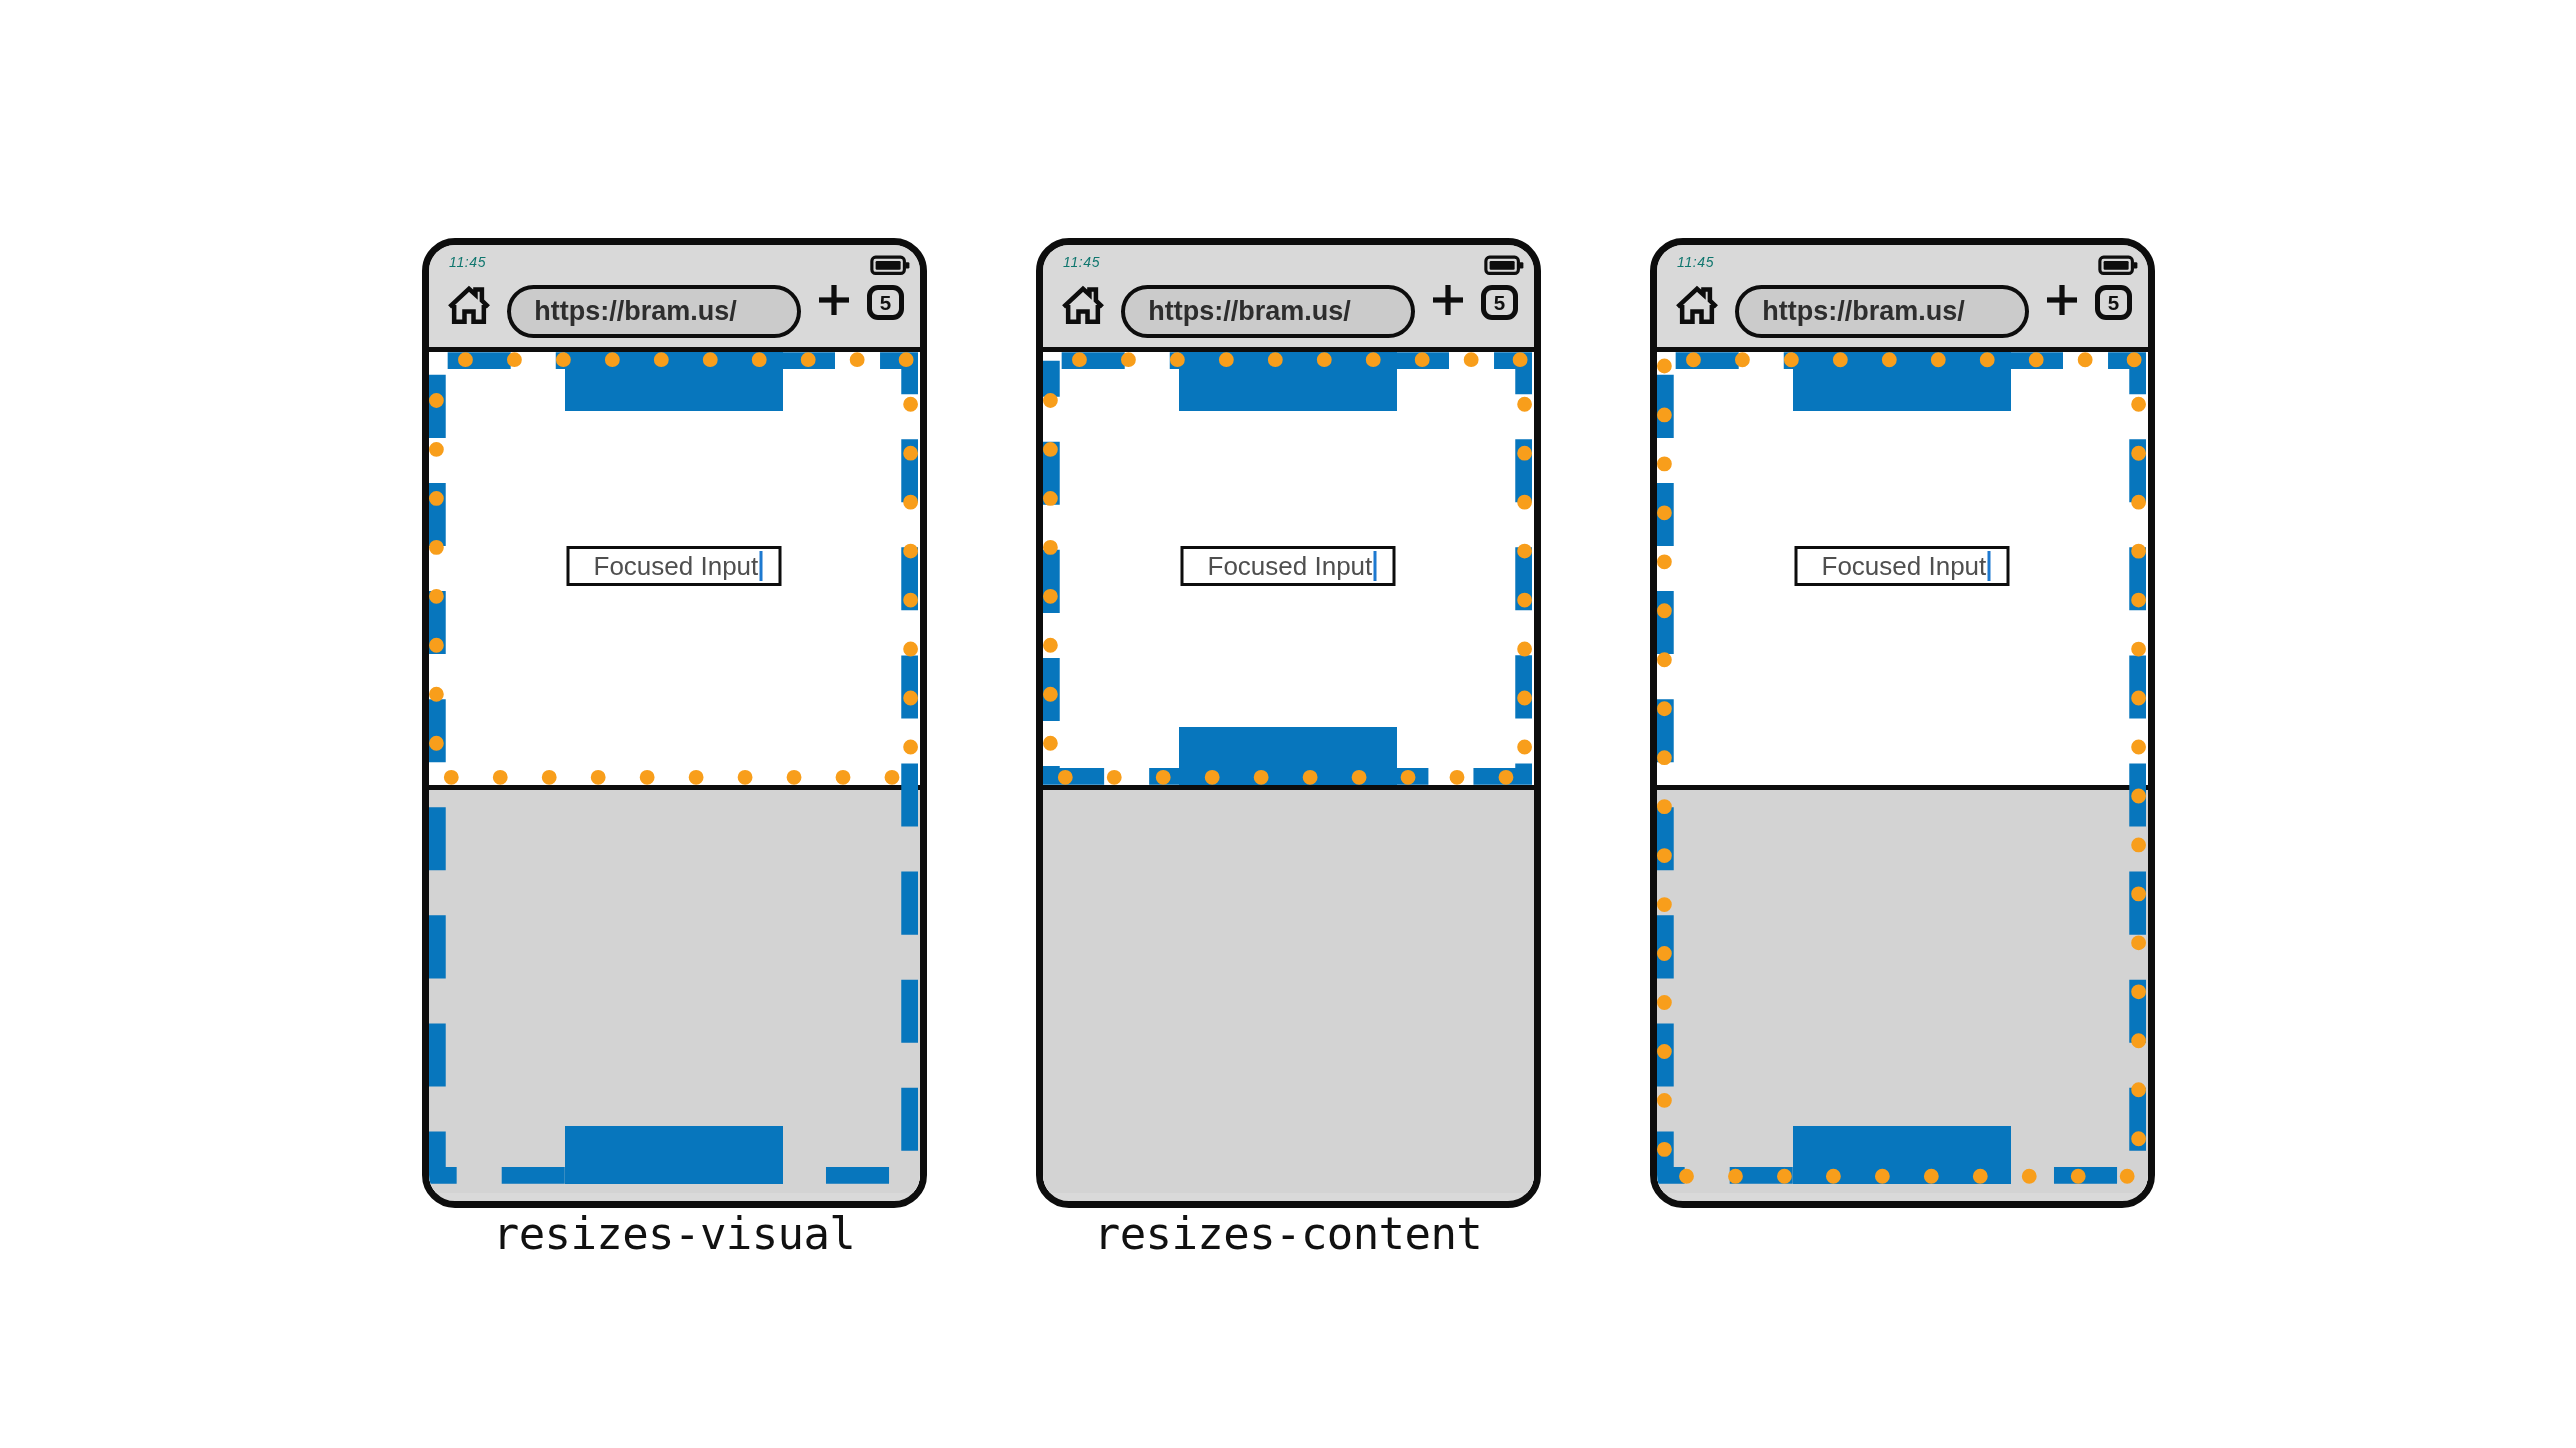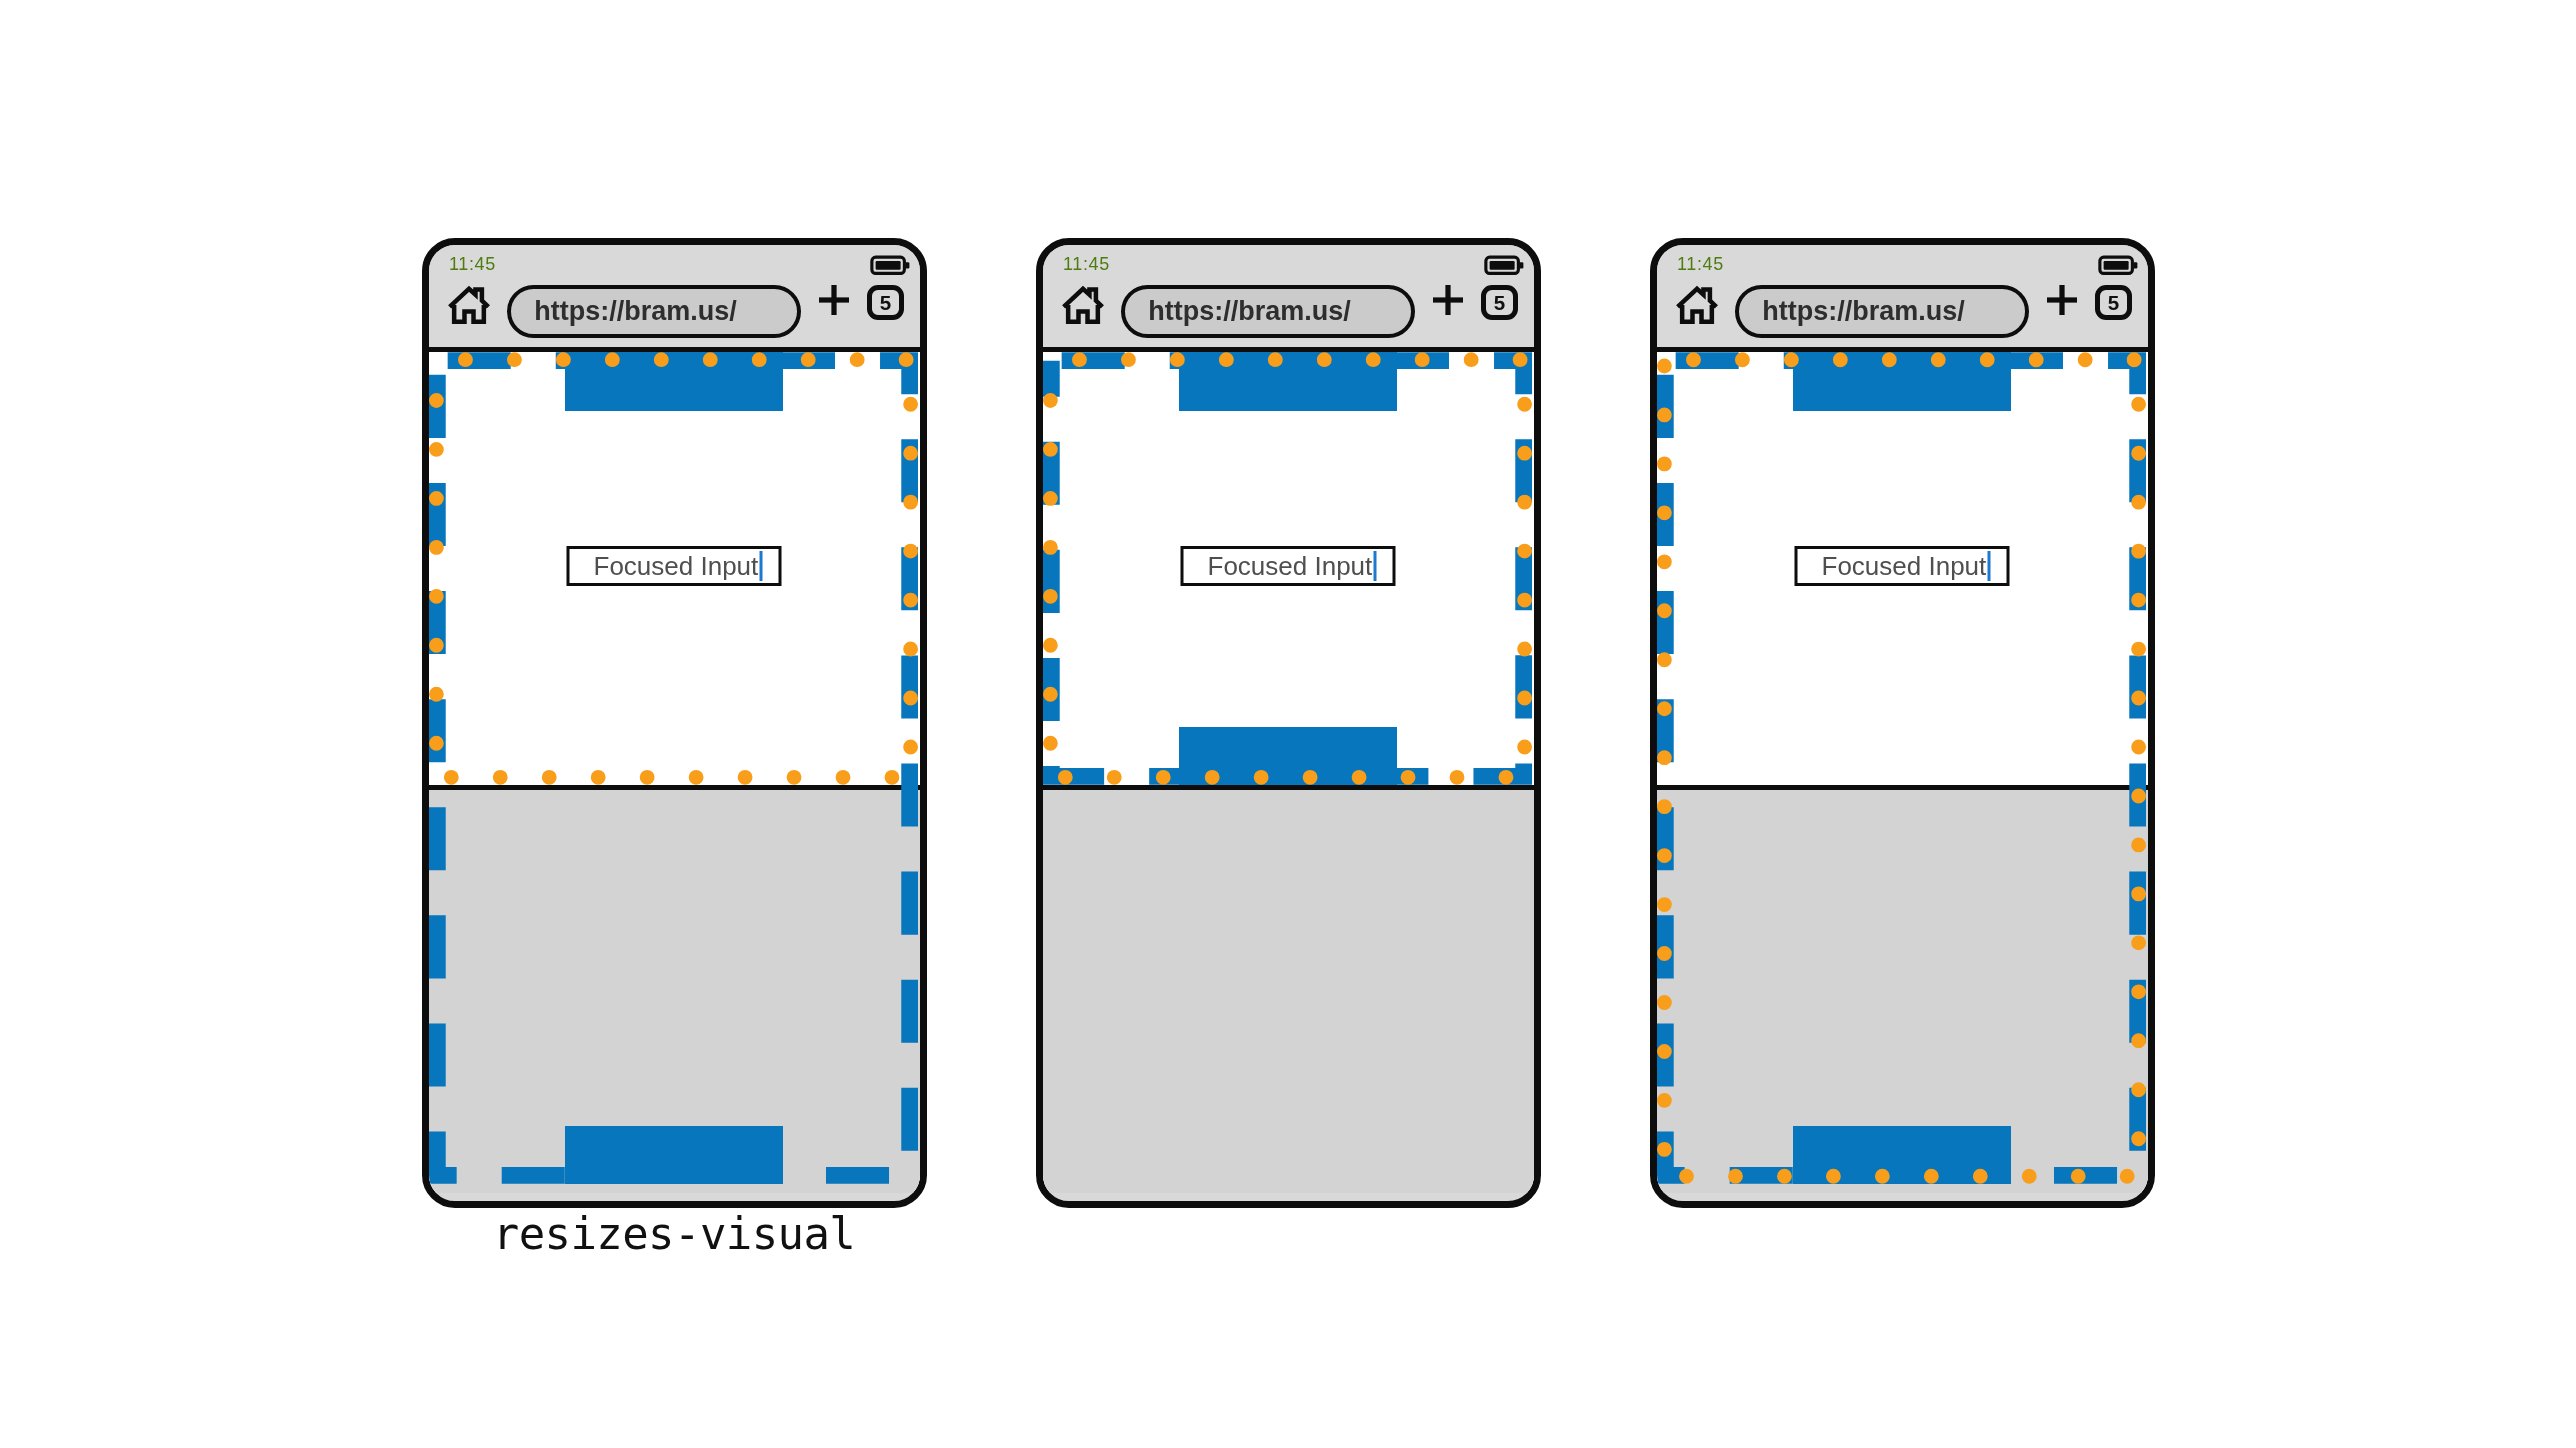--- a/index.html
+++ b/index.html
@@ -34,21 +34,21 @@
 
   
   .phone-top{
     height:107px;background:var(--chrome-gray);
     border-bottom:5.8px solid var(--frame);
   }
   .status-row{
     display:flex;justify-content:space-between;align-items:flex-start;
     padding:9px 9.7px 0 20.6px;height:31px;
   }
-  .time{font-size:18px;color:#4d7c0f;letter-spacing:0.6px;}
+  .time{font-size:14px;color:#0f766e;letter-spacing:0.6px;font-style:italic;}
   .battery{width:40px;height:20.6px;margin-top:1.3px;}
   .toolbar{
     display:flex;align-items:flex-start;height:62px;margin-top:9px;
     padding:0 15.5px 0 18px;
     font-weight:bold;
   }
   .home{width:44px;height:40px;margin-right:16.7px;flex:none;}
   .urlbar{
     flex:1;height:53px;border:4.5px solid var(--frame);border-radius:28px;
     background:var(--pill-gray);display:flex;align-items:center;
@@ -186,20 +186,21 @@
         <div class="bar footer"></div>
         <svg class="visual-vp" width="489" height="433" viewBox="0 0 760 672">
           <rect x="11.5" y="11.5" width="737" height="649" fill="none" stroke-width="23" stroke-dasharray="0.1 76" stroke-dashoffset="31" stroke-linecap="round"></rect>
         </svg>
         <div class="input-wrap">
           <span class="input-text">Focused Input</span>
           <span class="caret"></span>
         </div>
       </div>
     </div>
+    <div class="caption">resizes-content</div>
   </div>
 
   <div class="column">
     <div class="phone p3">
       <div class="phone-top">
         <div class="status-row">
           <span class="time">11:45</span>
           <svg class="battery" viewBox="0 0 64 32">
             <rect x="3" y="3" width="52" height="26" rx="6" fill="none" stroke="#0d0d0d" stroke-width="5"></rect>
             <rect x="9" y="9" width="40" height="14" rx="2" fill="#0d0d0d"></rect>

